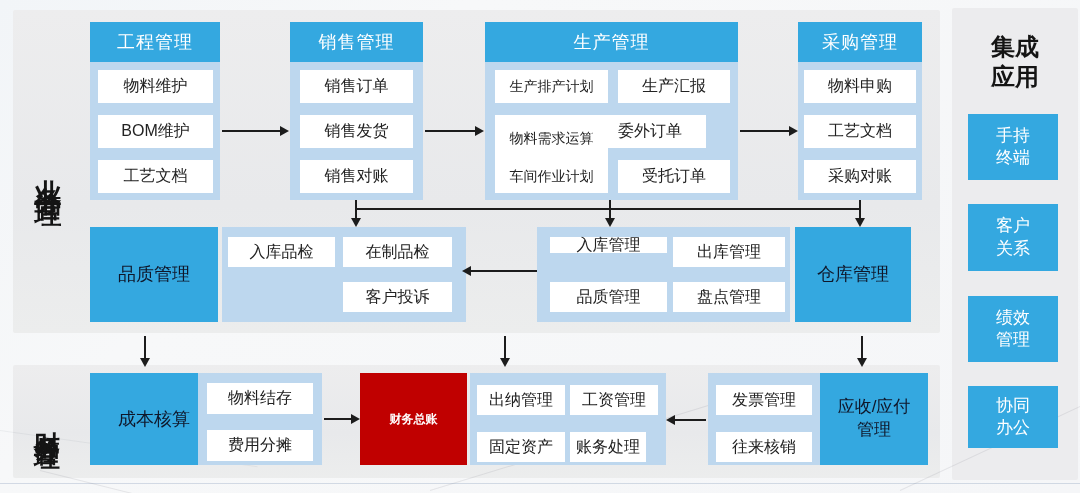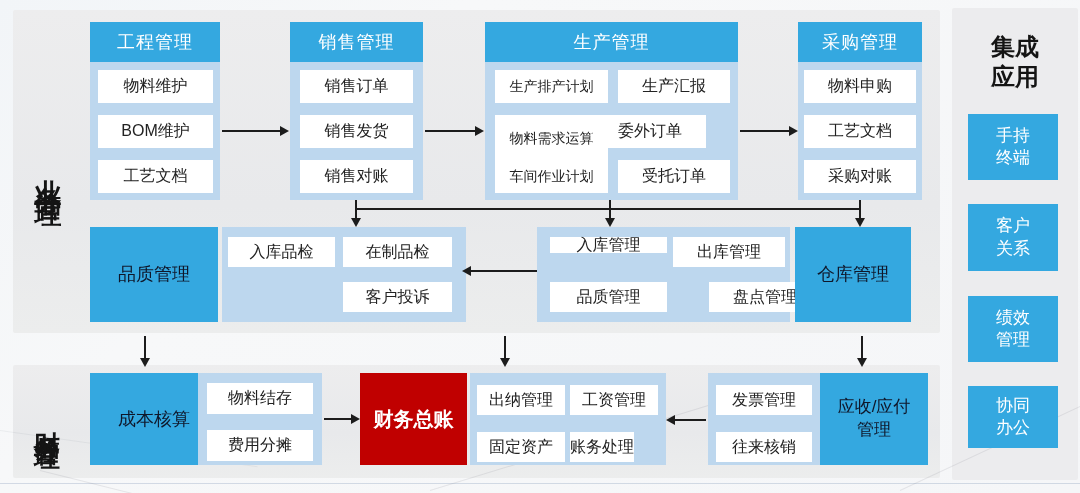--- a/index.html
+++ b/index.html
@@ -10,21 +10,21 @@
              border-radius:2px;}
   .hdr{position:absolute;background:#34a8e0;color:#fff;display:flex;align-items:center;
        justify-content:center;font-size:18px;letter-spacing:1px;}
   .panel{position:absolute;background:#bdd7ee;}
   .wbox{position:absolute;background:#ffffff;color:#222;display:flex;align-items:center;
         justify-content:center;font-size:16px;white-space:nowrap;}
   .wbox.sm{font-size:14px;}
   .bbox{position:absolute;background:#34a8e0;color:#0f172a;display:flex;align-items:center;
         justify-content:center;font-size:18px;text-align:center;white-space:pre-line;line-height:1.35;}
   .rbox{position:absolute;background:#c00000;color:#fff;display:flex;align-items:center;
-        justify-content:center;font-size:20px;font-weight:bold;}
+        justify-content:center;font-size:12px;font-weight:bold;}
   .vlabel{position:absolute;writing-mode:vertical-lr;text-orientation:upright;
           font-weight:bold;font-size:27px;color:#141414;letter-spacing:7px;
           display:flex;align-items:center;justify-content:center;}
   .rtitle{position:absolute;font-weight:bold;font-size:24px;color:#141414;text-align:center;
           white-space:pre-line;line-height:1.25;}
   .sbox{position:absolute;background:#34a8e0;color:#fff;display:flex;align-items:center;
         justify-content:center;font-size:17px;text-align:center;white-space:pre-line;line-height:1.3;}
   .hline,.vline{position:absolute;background:#1c1c1c;}
   .hline{height:2px;}
   .vline{width:2px;}
@@ -106,21 +106,21 @@
   <div class="bbox" style="left:90px;top:227px;width:128px;height:95px;">品质管理</div>
   <div class="panel" style="left:222px;top:227px;width:244px;height:95px;"></div>
   <div class="wbox" style="left:228px;top:237px;width:107px;height:30px;">入库品检</div>
   <div class="wbox" style="left:343px;top:237px;width:109px;height:30px;">在制品检</div>
   <div class="wbox" style="left:343px;top:282px;width:109px;height:30px;">客户投诉</div>
 
   <div class="panel" style="left:537px;top:227px;width:253px;height:95px;"></div>
   <div class="wbox" style="left:550px;top:237px;width:117px;height:16px;">入库管理</div>
   <div class="wbox" style="left:673px;top:237px;width:112px;height:30px;">出库管理</div>
   <div class="wbox" style="left:550px;top:282px;width:117px;height:30px;">品质管理</div>
-  <div class="wbox" style="left:673px;top:282px;width:112px;height:30px;margin-left:36px;">盘点管理</div>
+  <div class="wbox" style="left:673px;top:282px;width:112px;height:30px;">盘点管理</div>
   <div class="bbox" style="left:795px;top:227px;width:116px;height:95px;">仓库管理</div>
 
   <div>
     <div class="hline" style="left:470px;top:270px;width:67px;"></div>
     <div class="ah ah-l" style="left:462px;top:266px;"></div>
   </div>
 
   <div>
     <div class="vline" style="left:144px;top:336px;height:23px;"></div>
     <div class="ah ah-d" style="left:140px;top:358px;"></div>
@@ -143,21 +143,21 @@
     <div class="hline" style="left:324px;top:418px;width:29px;"></div>
     <div class="ah ah-r" style="left:351px;top:414px;"></div>
   </div>
 
   <div class="rbox" style="left:360px;top:373px;width:107px;height:92px;">财务总账</div>
 
   <div class="panel" style="left:470px;top:373px;width:196px;height:92px;"></div>
   <div class="wbox" style="left:477px;top:385px;width:88px;height:30px;">出纳管理</div>
   <div class="wbox" style="left:570px;top:385px;width:88px;height:30px;">工资管理</div>
   <div class="wbox" style="left:477px;top:432px;width:88px;height:30px;">固定资产</div>
-  <div class="wbox" style="left:570px;top:432px;width:64px;height:30px;">账务处理</div>
+  <div class="wbox" style="left:570px;top:432px;width:76px;height:30px;">账务处理</div>
 
   <div>
     <div class="hline" style="left:674px;top:419px;width:32px;"></div>
     <div class="ah ah-l" style="left:666px;top:415px;"></div>
   </div>
 
   <div class="panel" style="left:708px;top:373px;width:112px;height:92px;"></div>
   <div class="wbox" style="left:716px;top:385px;width:96px;height:30px;">发票管理</div>
   <div class="wbox" style="left:716px;top:432px;width:96px;height:30px;">往来核销</div>
 

